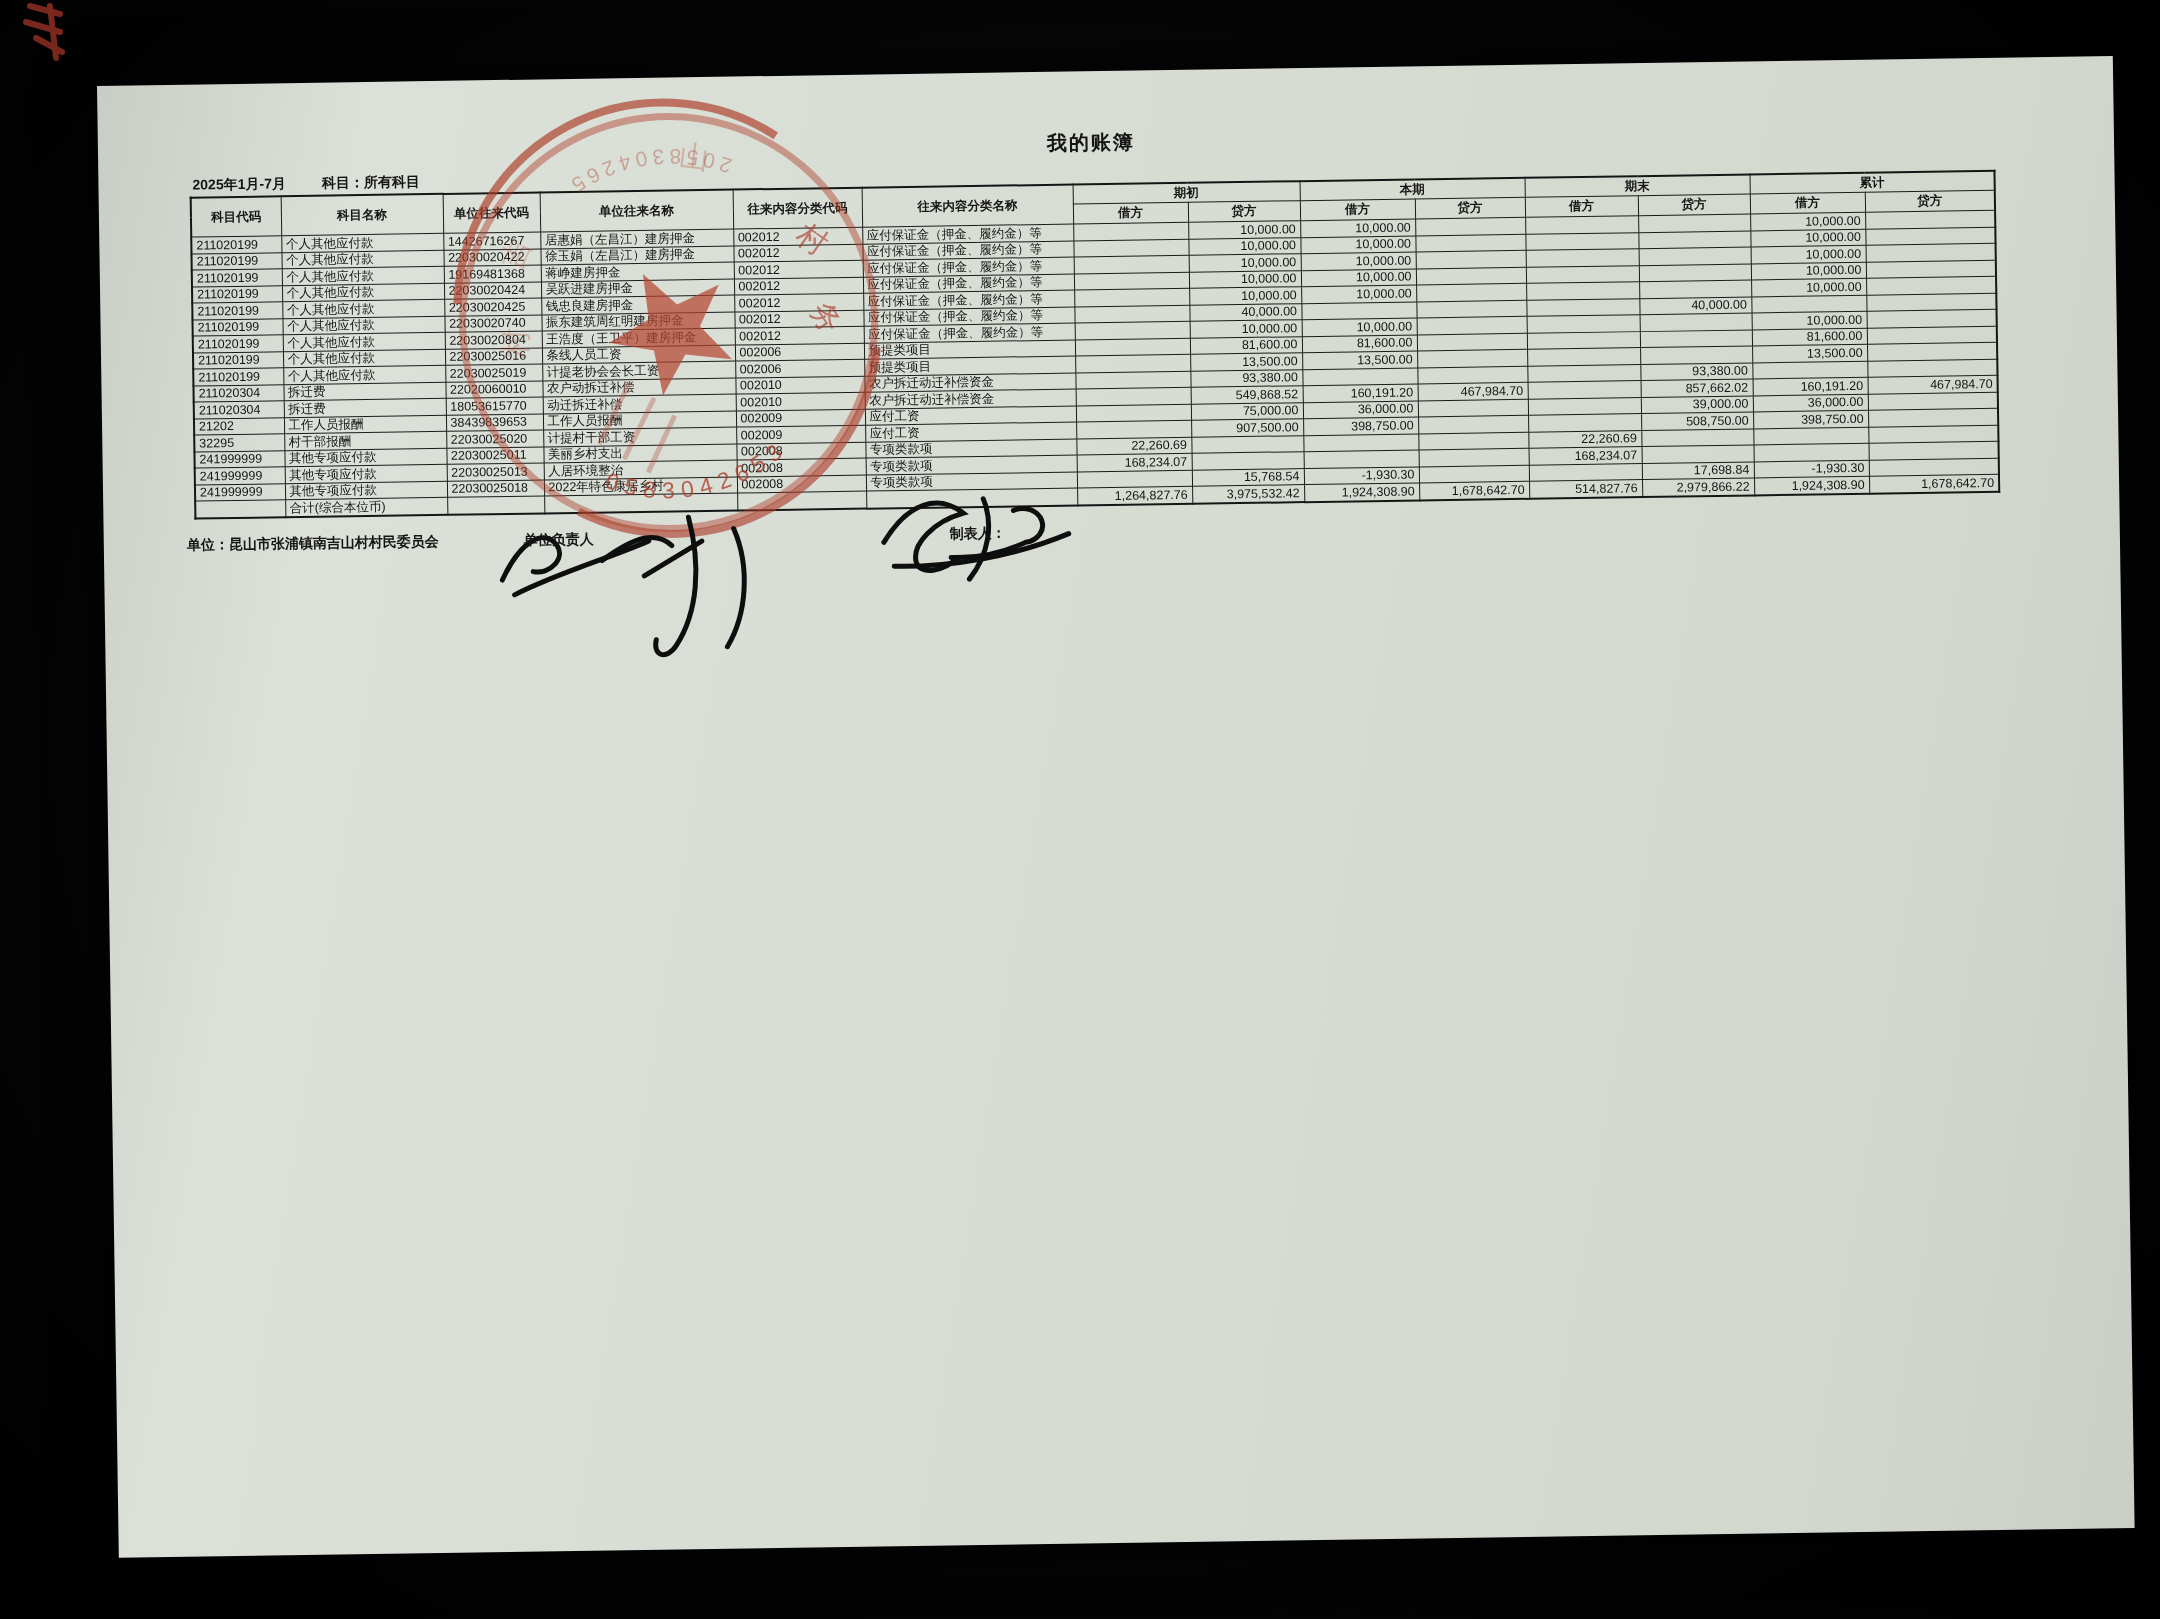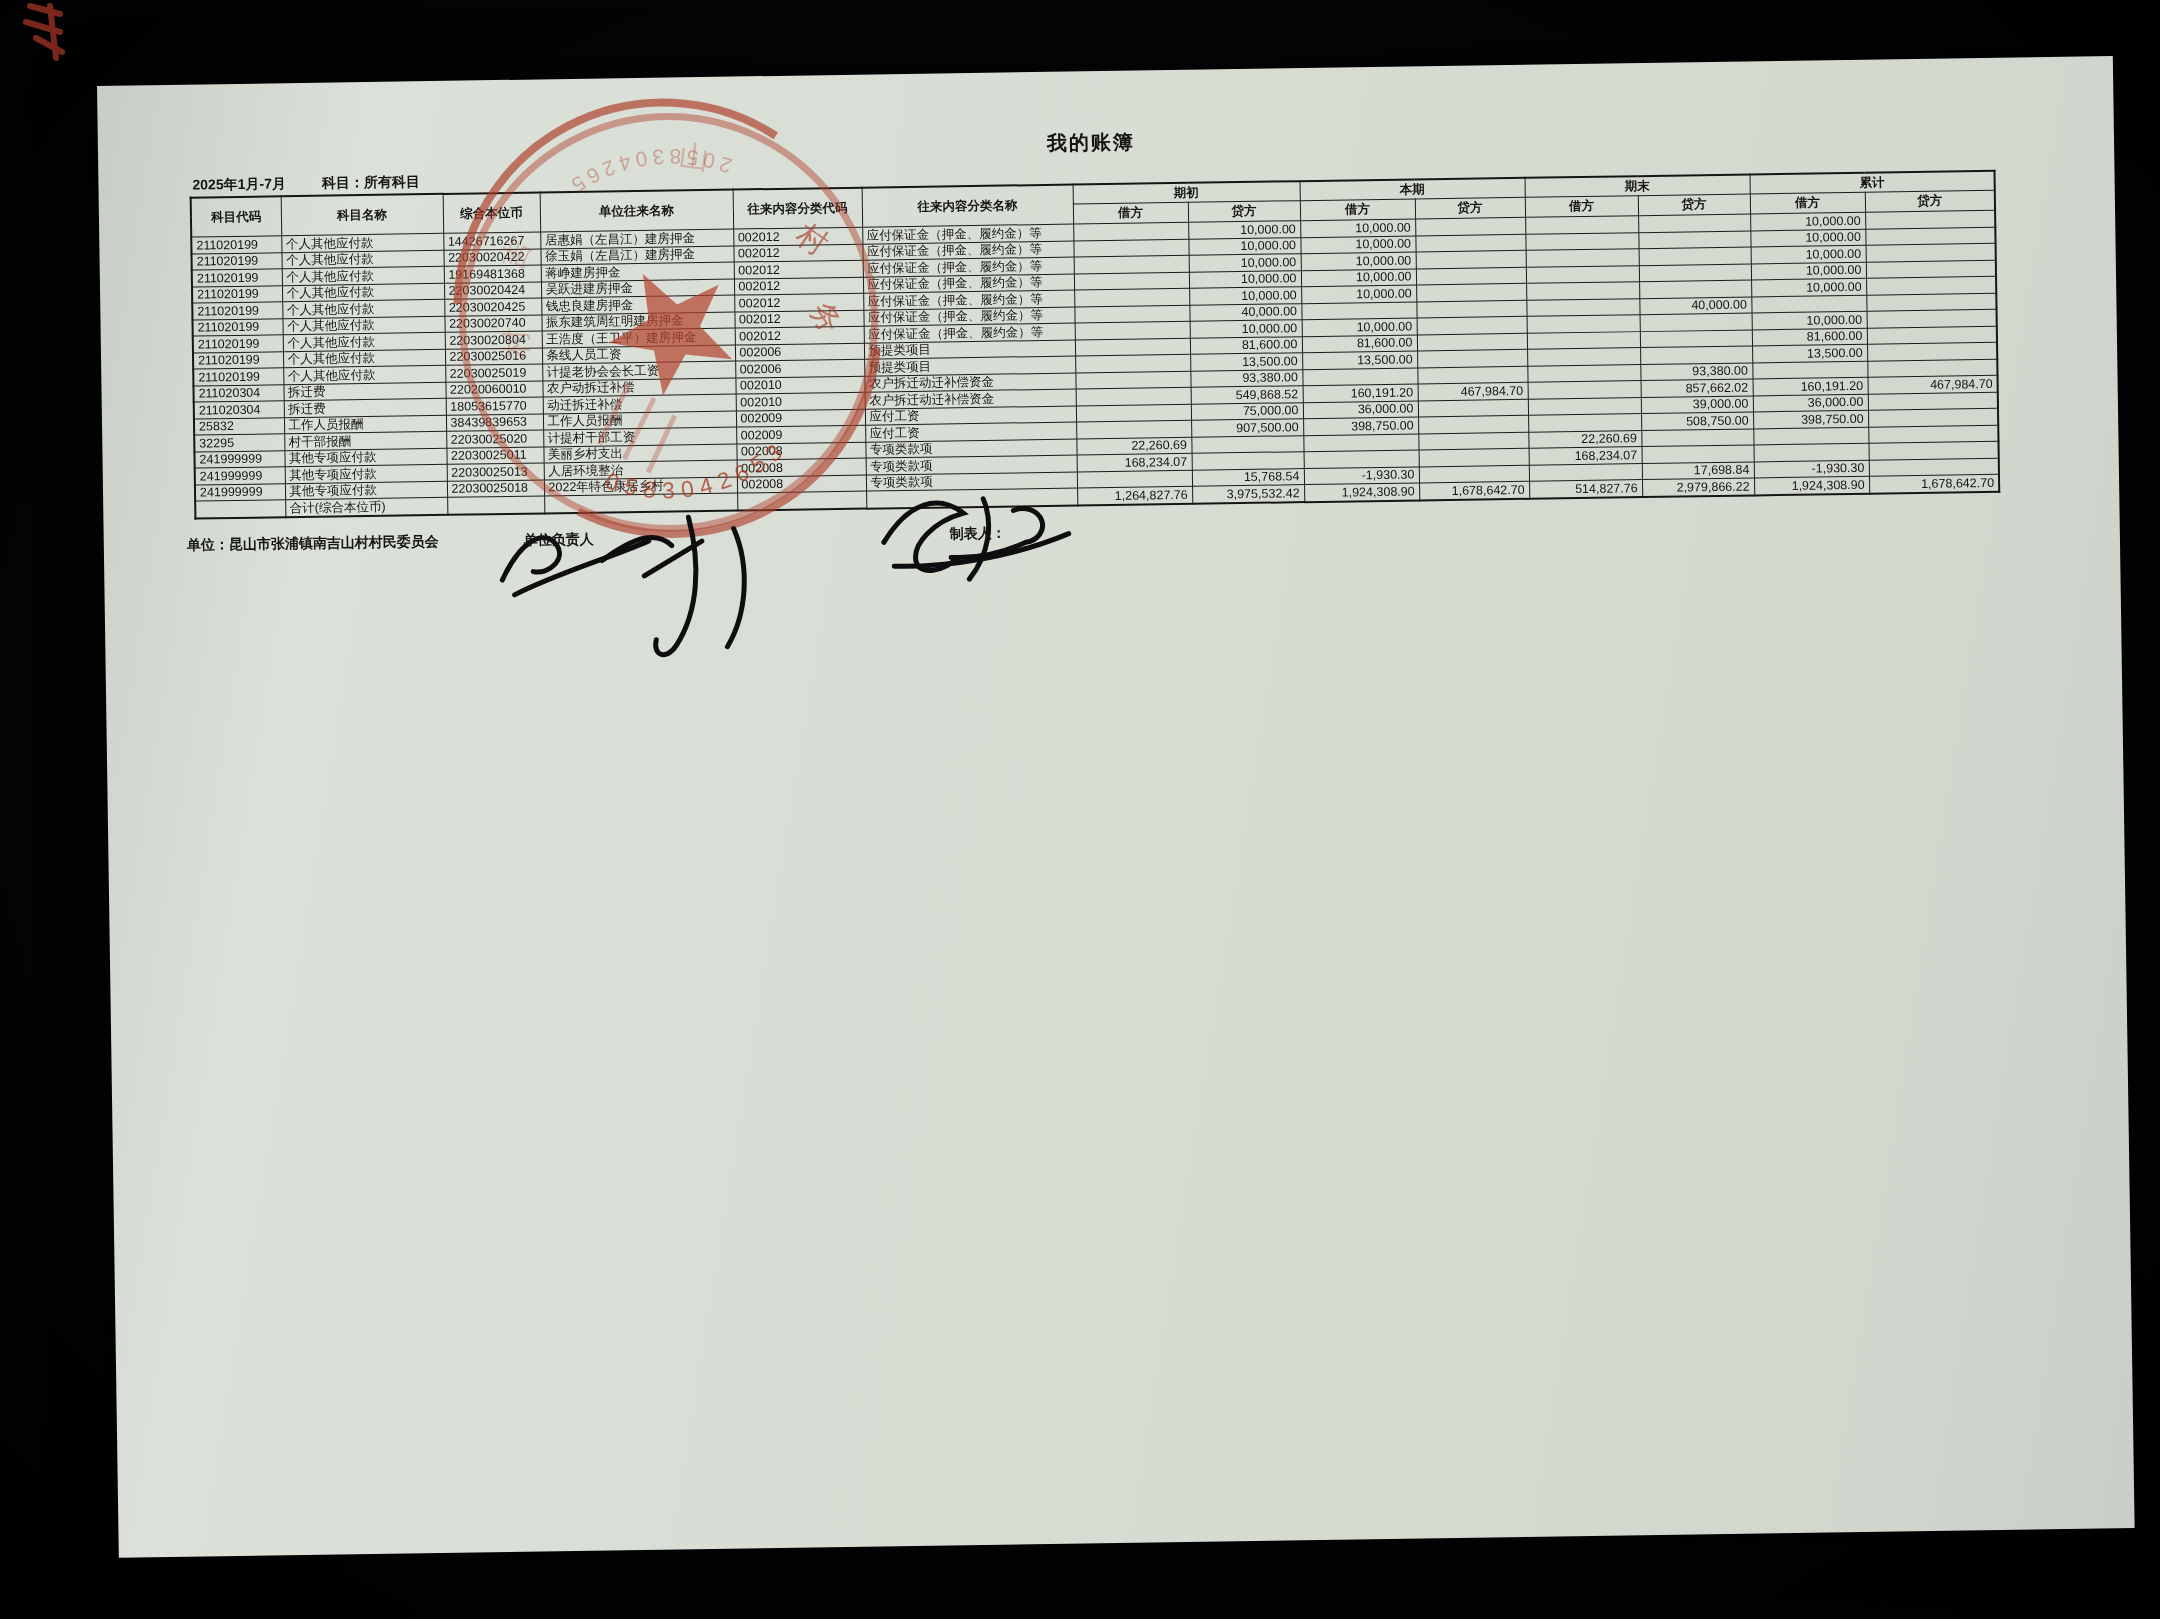--- a/index.html
+++ b/index.html
@@ -63,21 +63,21 @@
           <col style="width: 110px;">
           <col style="width: 113px;">
           <col style="width: 112px;">
           <col style="width: 115px;">
           <col style="width: 130px;">
         </colgroup>
         <thead>
           <tr class="grp">
             <th rowspan="2">科目代码</th>
             <th rowspan="2">科目名称</th>
-            <th rowspan="2">综合本位币</th>
+            <th rowspan="2">单位往来代码</th>
             <th rowspan="2">单位往来名称</th>
             <th rowspan="2">往来内容分类代码</th>
             <th rowspan="2">往来内容分类名称</th>
             <th colspan="2">期初</th>
             <th colspan="2">本期</th>
             <th colspan="2">期末</th>
             <th colspan="2">累计</th>
           </tr>
           <tr class="sub">
             <th>借方</th>
@@ -261,21 +261,21 @@
             <td class="t-right"></td>
             <td class="t-right">549,868.52</td>
             <td class="t-right">160,191.20</td>
             <td class="t-right">467,984.70</td>
             <td class="t-right"></td>
             <td class="t-right">857,662.02</td>
             <td class="t-right">160,191.20</td>
             <td class="t-right">467,984.70</td>
           </tr>
           <tr>
-            <td class="t-left">25832</td>
+            <td class="t-left">21202</td>
             <td class="t-left">工作人员报酬</td>
             <td class="t-left">38439839653</td>
             <td class="t-left">工作人员报酬</td>
             <td class="t-left">002009</td>
             <td class="t-left">应付工资</td>
             <td class="t-right"></td>
             <td class="t-right">75,000.00</td>
             <td class="t-right">36,000.00</td>
             <td class="t-right"></td>
             <td class="t-right"></td>

